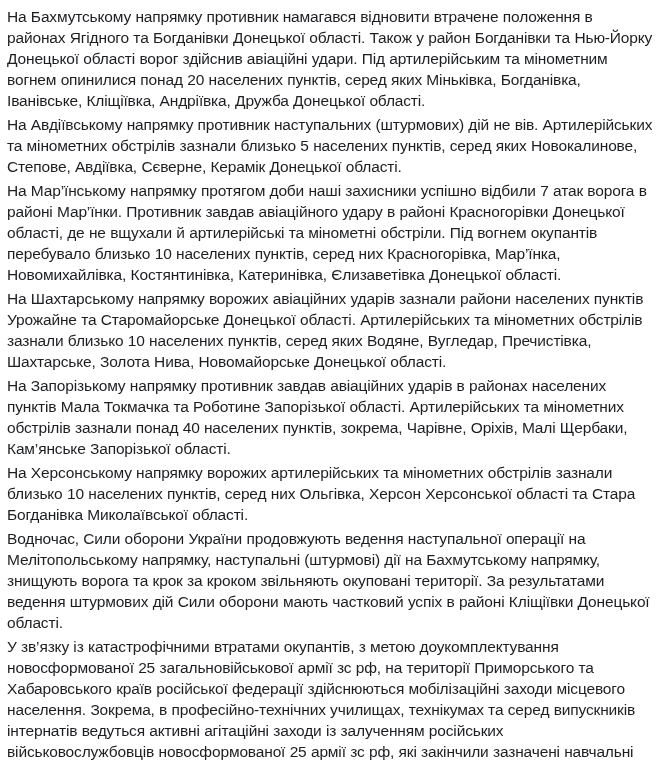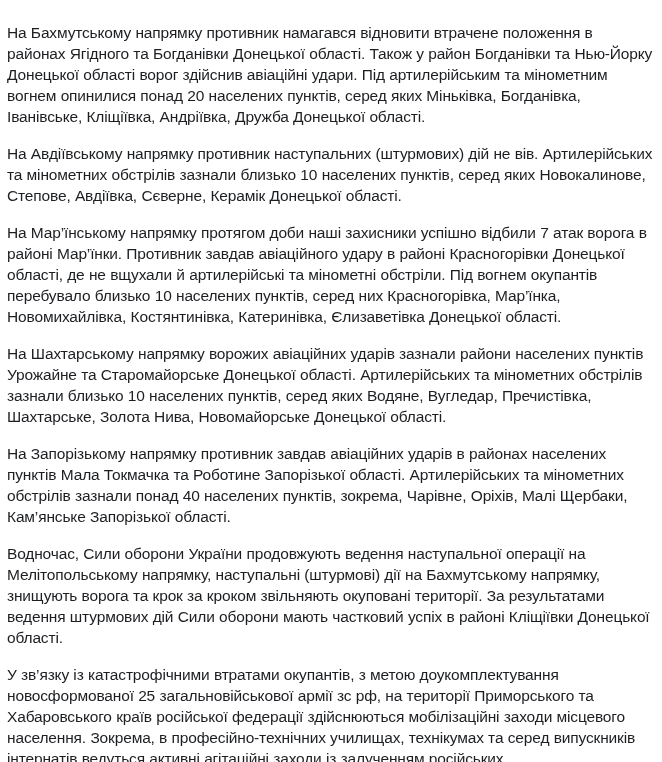--- a/index.html
+++ b/index.html
@@ -19,29 +19,30 @@
     font-family: "Liberation Sans", "DejaVu Sans", sans-serif;
     font-size: 15.5px;
     line-height: 21px;
     letter-spacing: -0.15px;
     color: #1c1e21;
     background: #ffffff;
     text-align: left;
     -webkit-font-smoothing: antialiased;
   }
   .post-body p {
-    margin: 16px 0 3px 0;
+    margin: 0 0 3px 0;
     padding: 0;
     word-spacing: 0.2px;
   }
 </style>
 </head>
 <body>
 
 <div class="post-body">
   <p>На Бахмутському напрямку противник намагався відновити втрачене положення в районах Ягідного та Богданівки Донецької області. Також у район Богданівки та Нью-Йорку Донецької області ворог здійснив авіаційні удари. Під артилерійським та мінометним вогнем опинилися понад 20 населених пунктів, серед яких Міньківка, Богданівка, Іванівське, Кліщіївка, Андріївка, Дружба Донецької області.</p>
-  <p>На Авдіївському напрямку противник наступальних (штурмових) дій не вів. Артилерійських та мінометних обстрілів зазнали близько 10 населених пунктів, серед яких Новокалинове, Степове, Авдіївка, Сєверне, Керамік Донецької області.</p>
+  <p>На Авдіївському напрямку противник наступальних (штурмових) дій не вів. Артилерійських та мінометних обстрілів зазнали близько 5 населених пунктів, серед яких Новокалинове, Степове, Авдіївка, Сєверне, Керамік Донецької області.</p>
   <p>На Мар’їнському напрямку протягом доби наші захисники успішно відбили 7 атак ворога в районі Мар’їнки. Противник завдав авіаційного удару в районі Красногорівки Донецької області, де не вщухали й артилерійські та мінометні обстріли. Під вогнем окупантів перебувало близько 10 населених пунктів, серед них Красногорівка, Мар’їнка, Новомихайлівка, Костянтинівка, Катеринівка, Єлизаветівка Донецької області.</p>
   <p>На Шахтарському напрямку ворожих авіаційних ударів зазнали райони населених пунктів Урожайне та Старомайорське Донецької області. Артилерійських та мінометних обстрілів зазнали близько 10 населених пунктів, серед яких Водяне, Вугледар, Пречистівка, Шахтарське, Золота Нива, Новомайорське Донецької області.</p>
   <p>На Запорізькому напрямку противник завдав авіаційних ударів в районах населених пунктів Мала Токмачка та Роботине Запорізької області. Артилерійських та мінометних обстрілів зазнали понад 40 населених пунктів, зокрема, Чарівне, Оріхів, Малі Щербаки, Кам’янське Запорізької області.</p>
+  <p>На Херсонському напрямку ворожих артилерійських та мінометних обстрілів зазнали близько 10 населених пунктів, серед них Ольгівка, Херсон Херсонської області та Стара Богданівка Миколаївської області.</p>
   <p>Водночас, Сили оборони України продовжують ведення наступальної операції на Мелітопольському напрямку, наступальні (штурмові) дії на Бахмутському напрямку, знищують ворога та крок за кроком звільняють окуповані території. За результатами ведення штурмових дій Сили оборони мають частковий успіх в районі Кліщіївки Донецької області.</p>
   <p>У зв’язку із катастрофічними втратами окупантів, з метою доукомплектування новосформованої 25 загальновійськової армії зс рф, на території Приморського та Хабаровського країв російської федерації здійснюються мобілізаційні заходи місцевого населення. Зокрема, в професійно-технічних училищах, технікумах та серед випускників інтернатів ведуться активні агітаційні заходи із залученням російських військовослужбовців новосформованої 25 армії зс рф, які закінчили зазначені навчальні заклади.</p>
 </div>
 
 </body></html>

